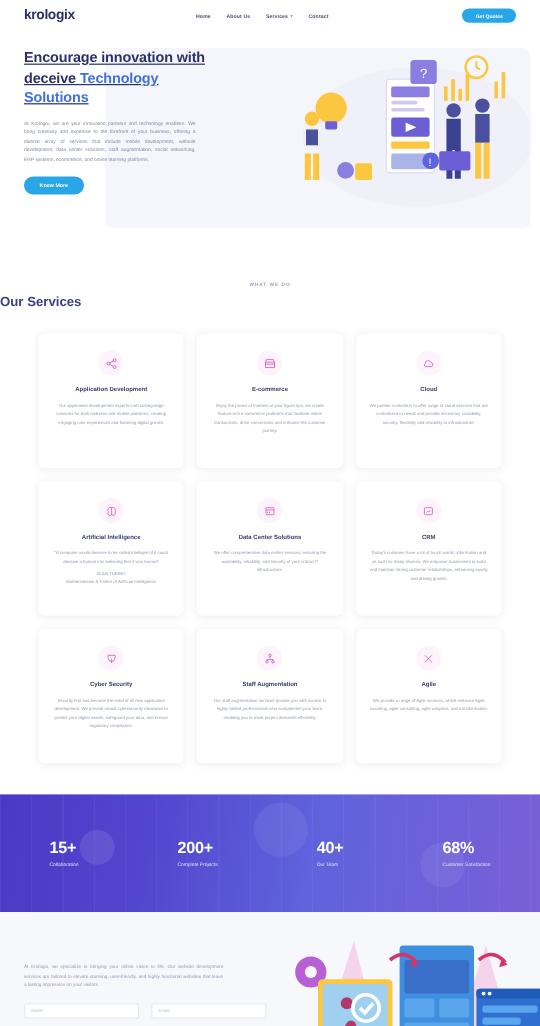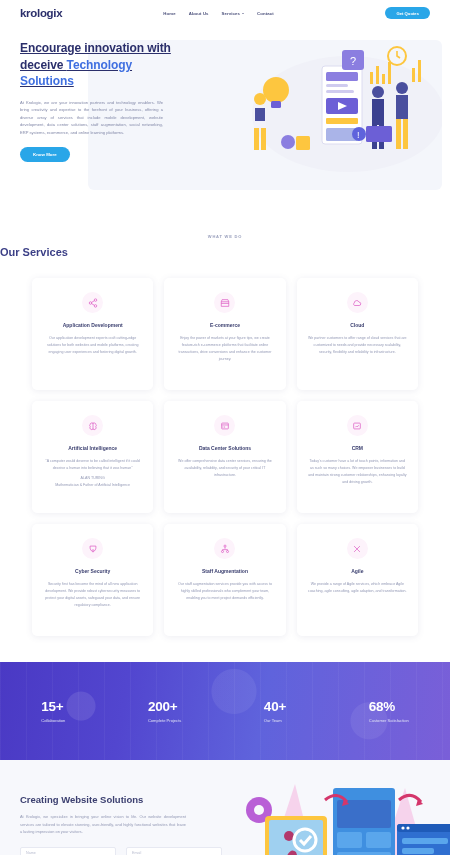--- a/index.html
+++ b/index.html
@@ -313,21 +313,20 @@
       <div class="stat-num">40+</div>
       <div class="stat-label">Our Team</div>
     </div>
     <div class="stat">
       <div class="stat-num">68%</div>
       <div class="stat-label">Customer Satisfaction</div>
     </div>
   </div>
 
   <div class="bottom">
-    <div class="bottom-title">Creating Website Solutions</div>
     <div class="bottom-desc">At Krologix, we specialize in bringing your online vision to life. Our website development services are tailored to elevate stunning, user-friendly, and highly functional websites that leave a lasting impression on your visitors.</div>
     <div class="bottom-fields">
       <div class="field">
           <span>Name</span>
         </div>
       <div class="field">
           <span>Email</span>
         </div>
     </div>
     <svg class="bottom-art" viewBox="0 0 225 100">

